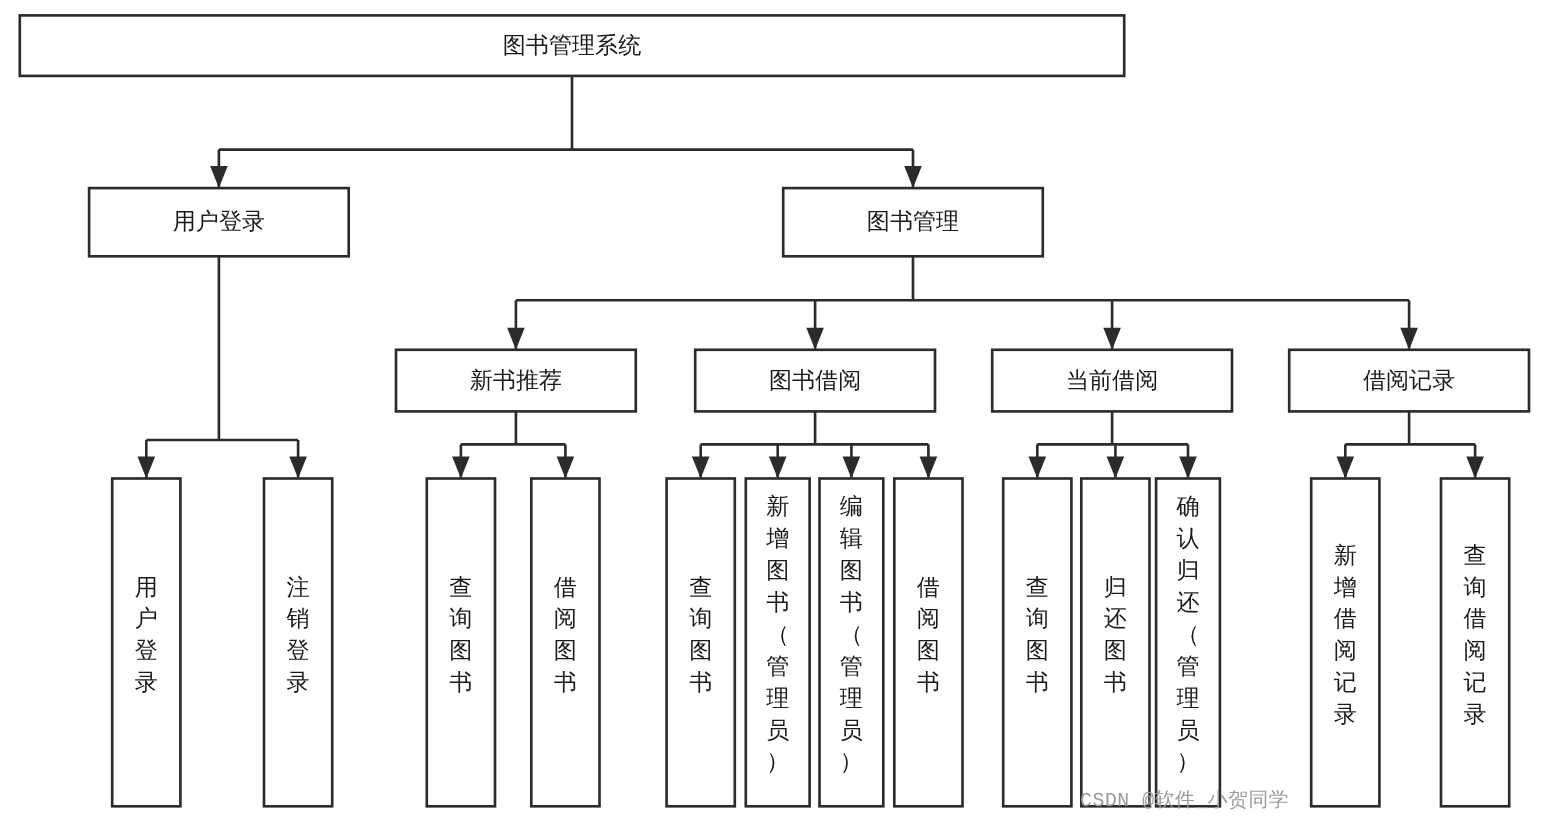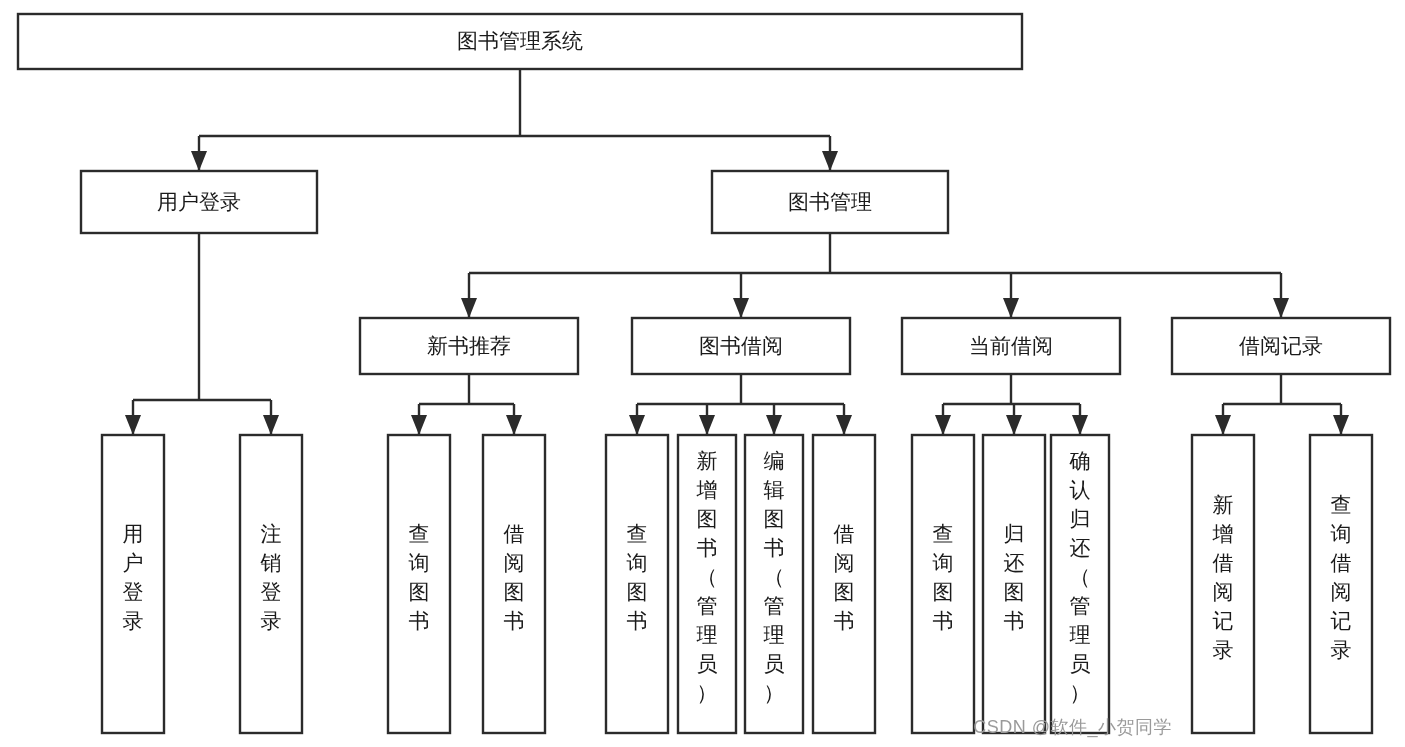--- a/index.html
+++ b/index.html
@@ -51,21 +51,21 @@
   .node-label-vertical {
     fill: #1a1a1a;
     font-family: "Liberation Sans", "DejaVu Sans", sans-serif;
     font-size: 21px;
     text-anchor: middle;
   }
   .watermark {
     position: absolute;
     right: 12px;
     bottom: 8px;
-    font-family: Liberation Sans, sans-serif;
+    font-family: Liberation Mono, monospace;
     font-size: 18px;
     color: #9a9a9a;
     white-space: nowrap;
     letter-spacing: 0.5px;
     user-select: none;
   }
 </style>
 </head>
 <body>
 

